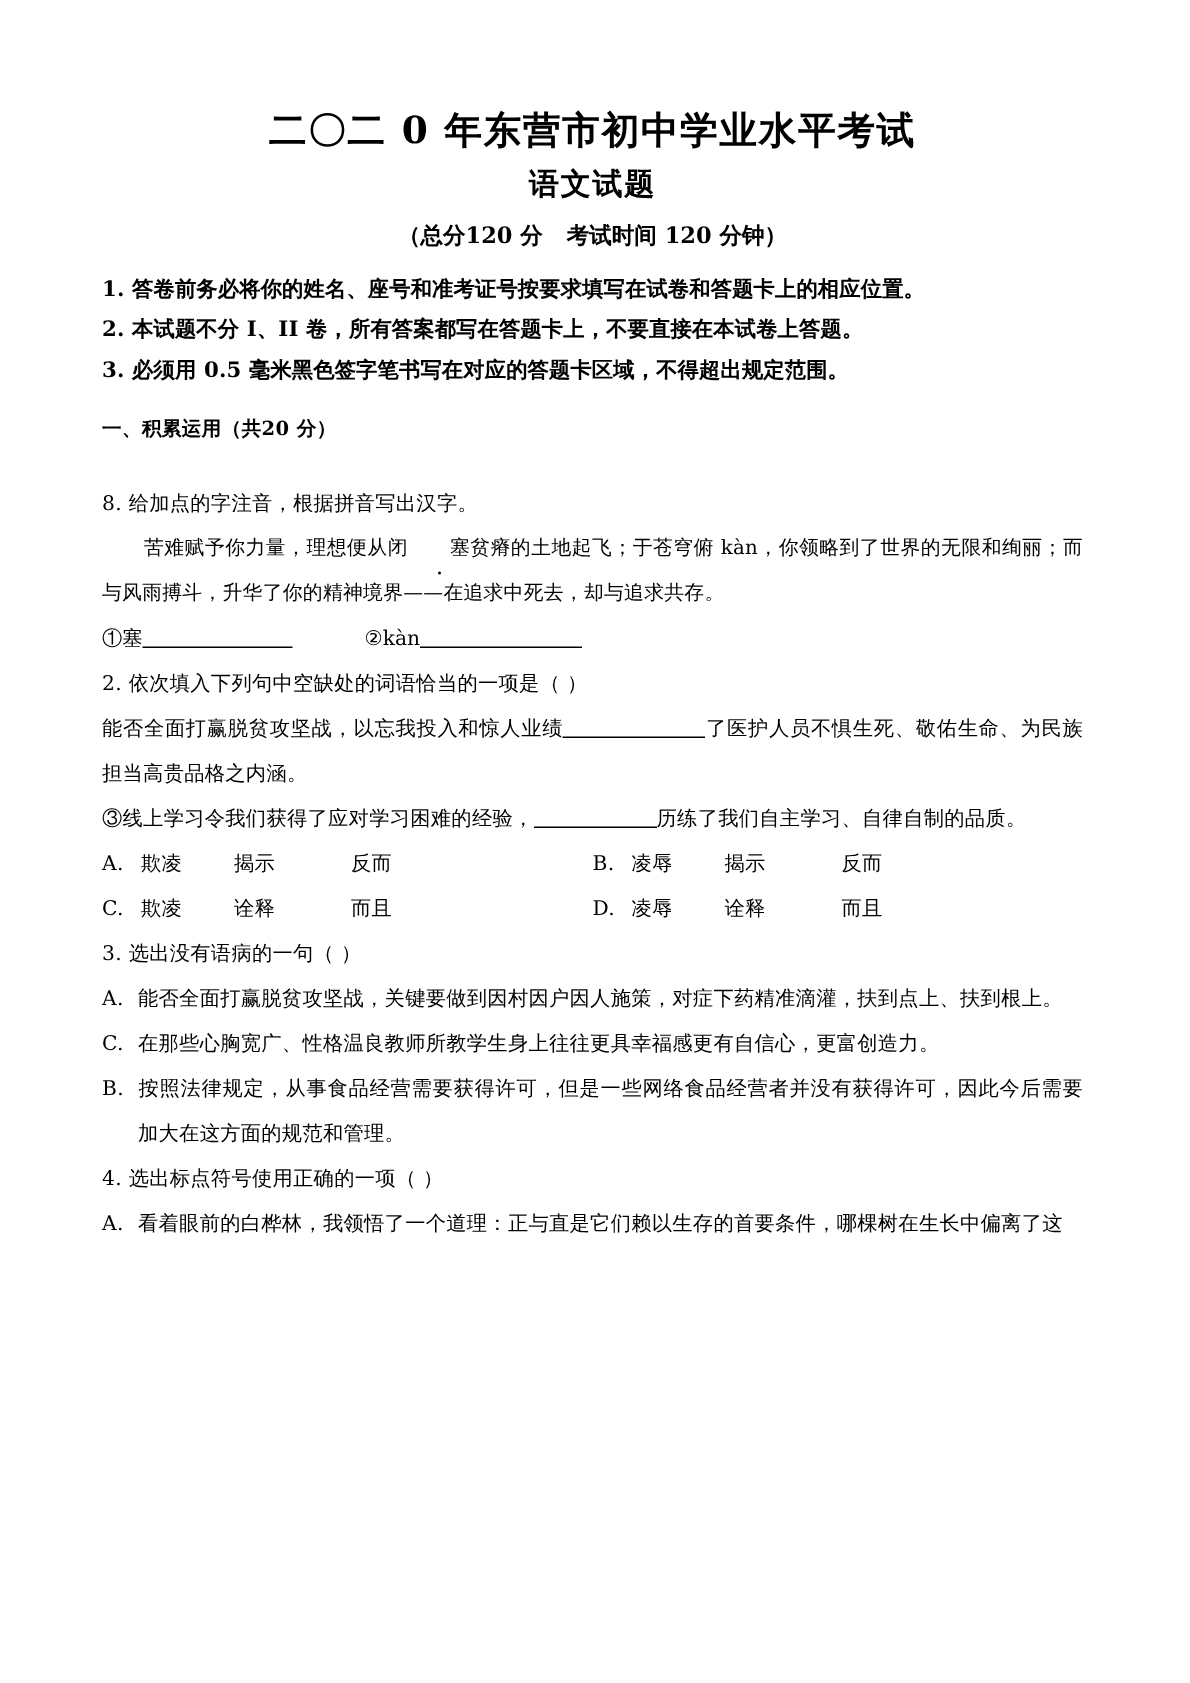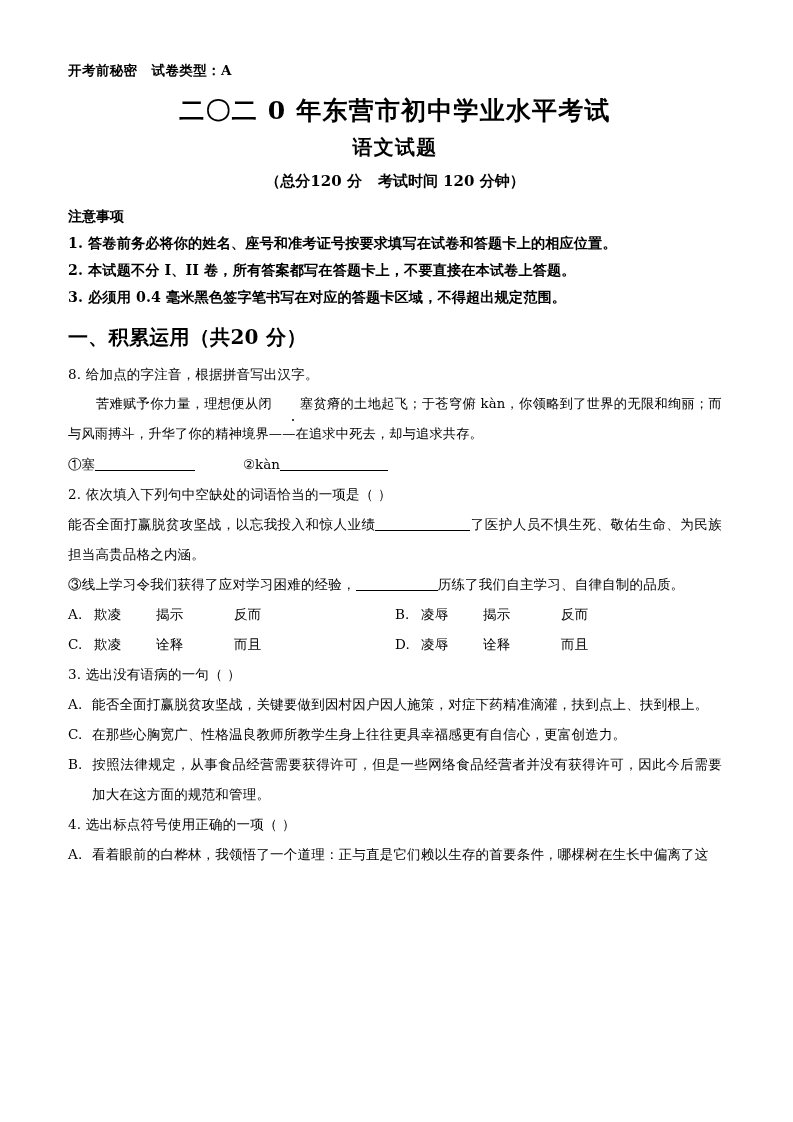--- a/index.html
+++ b/index.html
@@ -69,24 +69,24 @@
   .notice-item {
     font-size: 14.2px;
     font-weight: bold;
     line-height: 27px;
     margin: 0;
     letter-spacing: 0.1px;
   }
 
   
   .section-heading {
-    font-size: 20px;
+    font-size: 13px;
     font-weight: bold;
     line-height: 28px;
-    margin: 12px 0 8px 0;
+    margin: 12px 0 20px 0;
     letter-spacing: 0.3px;
   }
 
   
   .q-stem {
     font-size: 13.5px;
     line-height: 30px;
     margin: 0;
     letter-spacing: 0.2px;
   }
@@ -166,34 +166,30 @@
     padding-left: 24px;
     text-indent: -24px;
   }
   .opt-full .k { display: inline-block; width: 24px; text-indent: 0; }
 </style>
 </head>
 <body>
 
 <div class="page">
 
-  <div class="secret-line">
-    <span>开考前秘密</span><span class="gap"></span><span>试卷类型：A</span>
-  </div>
 
   <div class="main-title">二〇二 0 年东营市初中学业水平考试</div>
   <div class="sub-title">语文试题</div>
   <div class="score-line">
     <span>（总分120 分</span><span class="gap"></span><span>考试时间 120 分钟）</span>
   </div>
 
-  <div class="notice-title">注意事项</div>
   <p class="notice-item">1. 答卷前务必将你的姓名、座号和准考证号按要求填写在试卷和答题卡上的相应位置。</p>
   <p class="notice-item">2. 本试题不分 I、II 卷，所有答案都写在答题卡上，不要直接在本试卷上答题。</p>
-  <p class="notice-item">3. 必须用 0.4 毫米黑色签字笔书写在对应的答题卡区域，不得超出规定范围。</p>
+  <p class="notice-item">3. 必须用 0.5 毫米黑色签字笔书写在对应的答题卡区域，不得超出规定范围。</p>
 
   <div class="section-heading">一、积累运用（共20 分）</div>
 
   <p class="q-stem">8. 给加点的字注音，根据拼音写出汉字。</p>
   <p class="kai indent"><span>苦难赋予你力量，理想便从闭</span><span class="dotted">塞</span><span>贫瘠的土地起飞；于苍穹俯 kàn，你领略到了世界的无限和绚丽；而与风雨搏斗，升华了你的精神境界——在追求中死去，却与追求共存。</span></p>
   <p class="answer-line"><span>①塞</span><span class="blank w100"></span><span class="sep"></span><span>②kàn</span><span class="blank w108"></span></p>
 
   <p class="q-stem">2. 依次填入下列句中空缺处的词语恰当的一项是（        ）</p>
   <p class="q-body"><span>能否全面打赢脱贫攻坚战，以忘我投入和惊人业绩</span><span class="blank w95"></span><span>了医护人员不惧生死、敬佑生命、为民族担当高贵品格之内涵。</span></p>
   <p class="q-body"><span>③线上学习令我们获得了应对学习困难的经验，</span><span class="blank w82"></span><span>历练了我们自主学习、自律自制的品质。</span></p>

